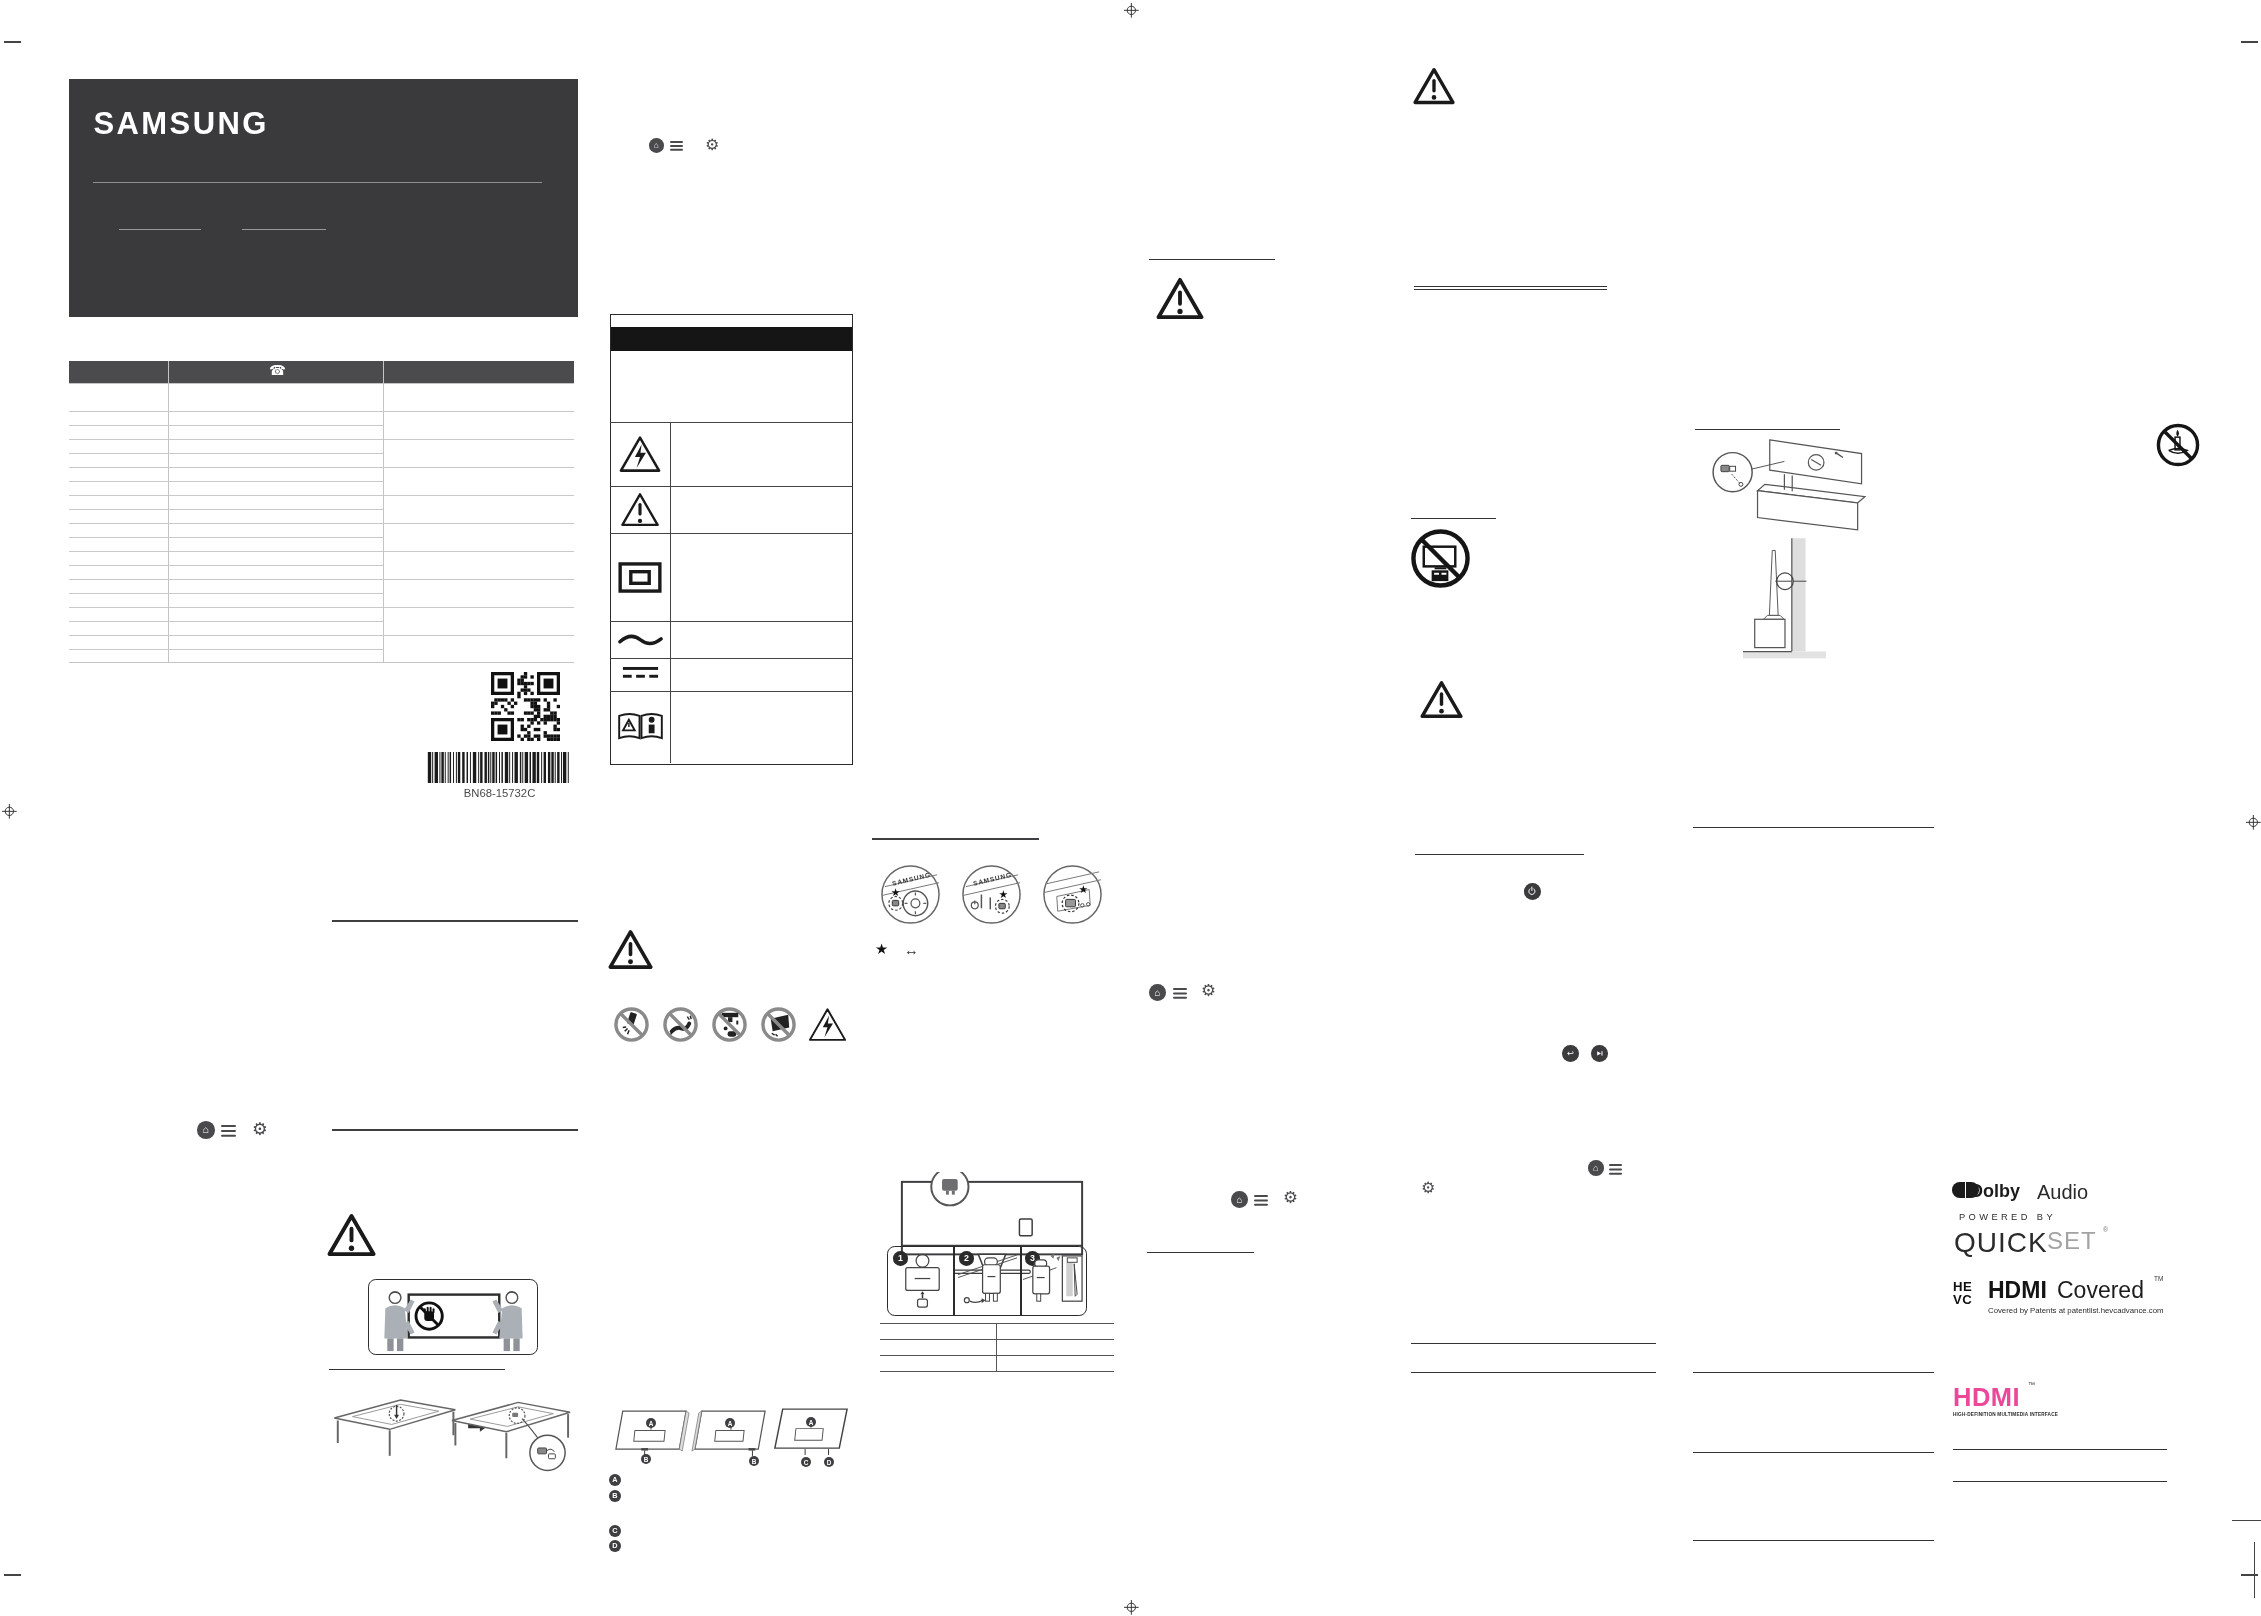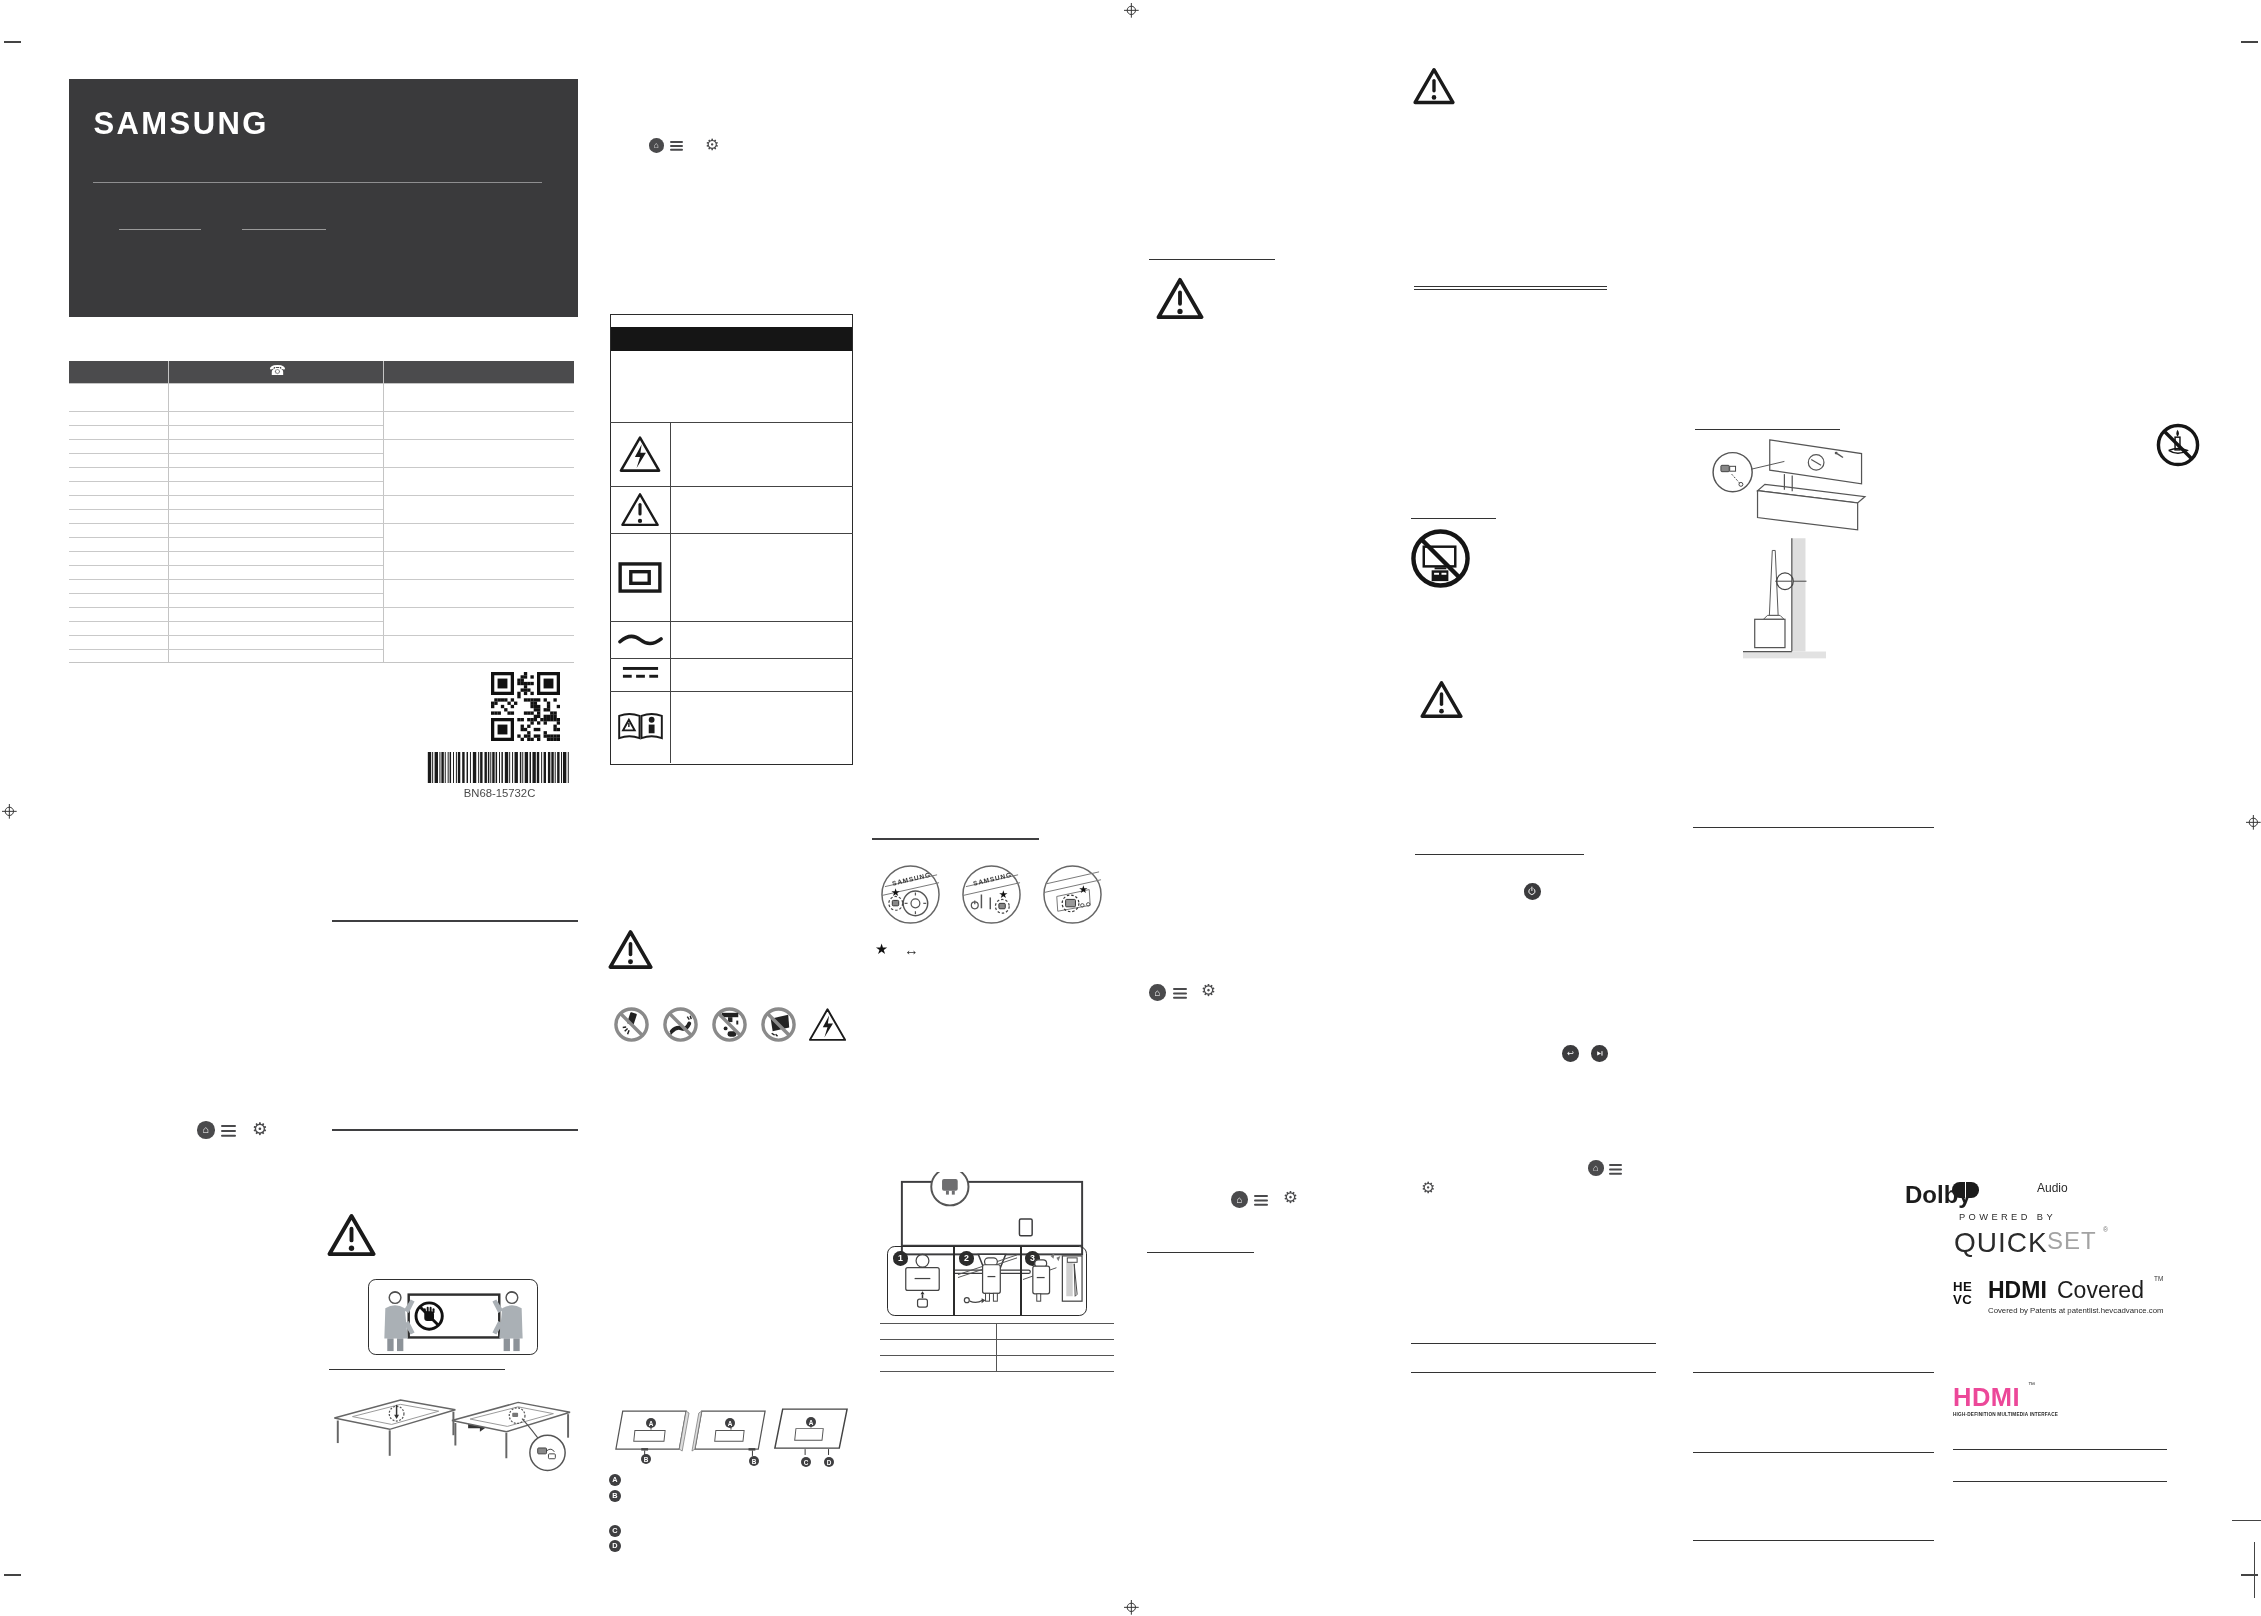--- a/index.html
+++ b/index.html
@@ -637,22 +637,22 @@
     <circle cx="47" cy="47" r="40" fill="#fff" stroke="#151515" stroke-width="7"></circle>
     <path d="M46 16 Q 52 24 46 30 Q 41 24 46 16" fill="#151515"></path>
     <rect x="41" y="31" width="10" height="26" fill="#fff" stroke="#151515" stroke-width="3"></rect>
     <path d="M28 58 Q 47 50 66 58 Q 47 70 28 58" fill="none" stroke="#151515" stroke-width="3"></path>
     <line x1="19" y1="19" x2="75" y2="75" stroke="#151515" stroke-width="7"></line>
   </svg>
   <div class="hl" style="left:1693px;top:827px;width:241px;height:1.2px;background:#333"></div>
 
   <div class="abs" style="left:1952px;top:1182px;width:13.2px;height:15.7px;background:#1b1b1b;border-radius:7.8px 0 0 7.8px"></div>
   <div class="abs" style="left:1966px;top:1182px;width:13.2px;height:15.7px;background:#1b1b1b;border-radius:0 7.8px 7.8px 0"></div>
-  <span class="logo-txt" style="left:1905px;top:1181px;font-size:24px;font-weight:bold">Dolby</span>
-  <span class="logo-txt" style="left:2037px;top:1181px;font-size:12px;font-weight:normal;color:#2a2a2a">Audio</span>
+  <span class="logo-txt" style="left:1970px;top:1181px;font-size:18px;font-weight:bold">Dolby</span>
+  <span class="logo-txt" style="left:2037px;top:1181px;font-size:20px;font-weight:normal;color:#2a2a2a">Audio</span>
 
   <span class="logo-txt" style="left:1959px;top:1212px;font-size:9.3px;font-weight:normal;letter-spacing:3.4px;color:#2c2c2c">POWERED BY</span>
   <span class="logo-txt" style="left:1954px;top:1227px;font-size:28px;letter-spacing:1px;color:#2b2b2b">QUICK</span>
   <span class="logo-txt" style="left:2047px;top:1227px;font-size:24px;letter-spacing:1px;color:#a3a3a3">SET</span>
   <span class="logo-txt" style="left:2103px;top:1226px;font-size:6.9px;color:#777">®</span>
 
   <div class="abs" style="left:1953px;top:1281px;width:31px;height:30px;color:#111;font-weight:bold;font-size:13.2px;line-height:0.95;letter-spacing:0.5px">
     <div>HE</div>
     <div>VC</div>
   </div>

